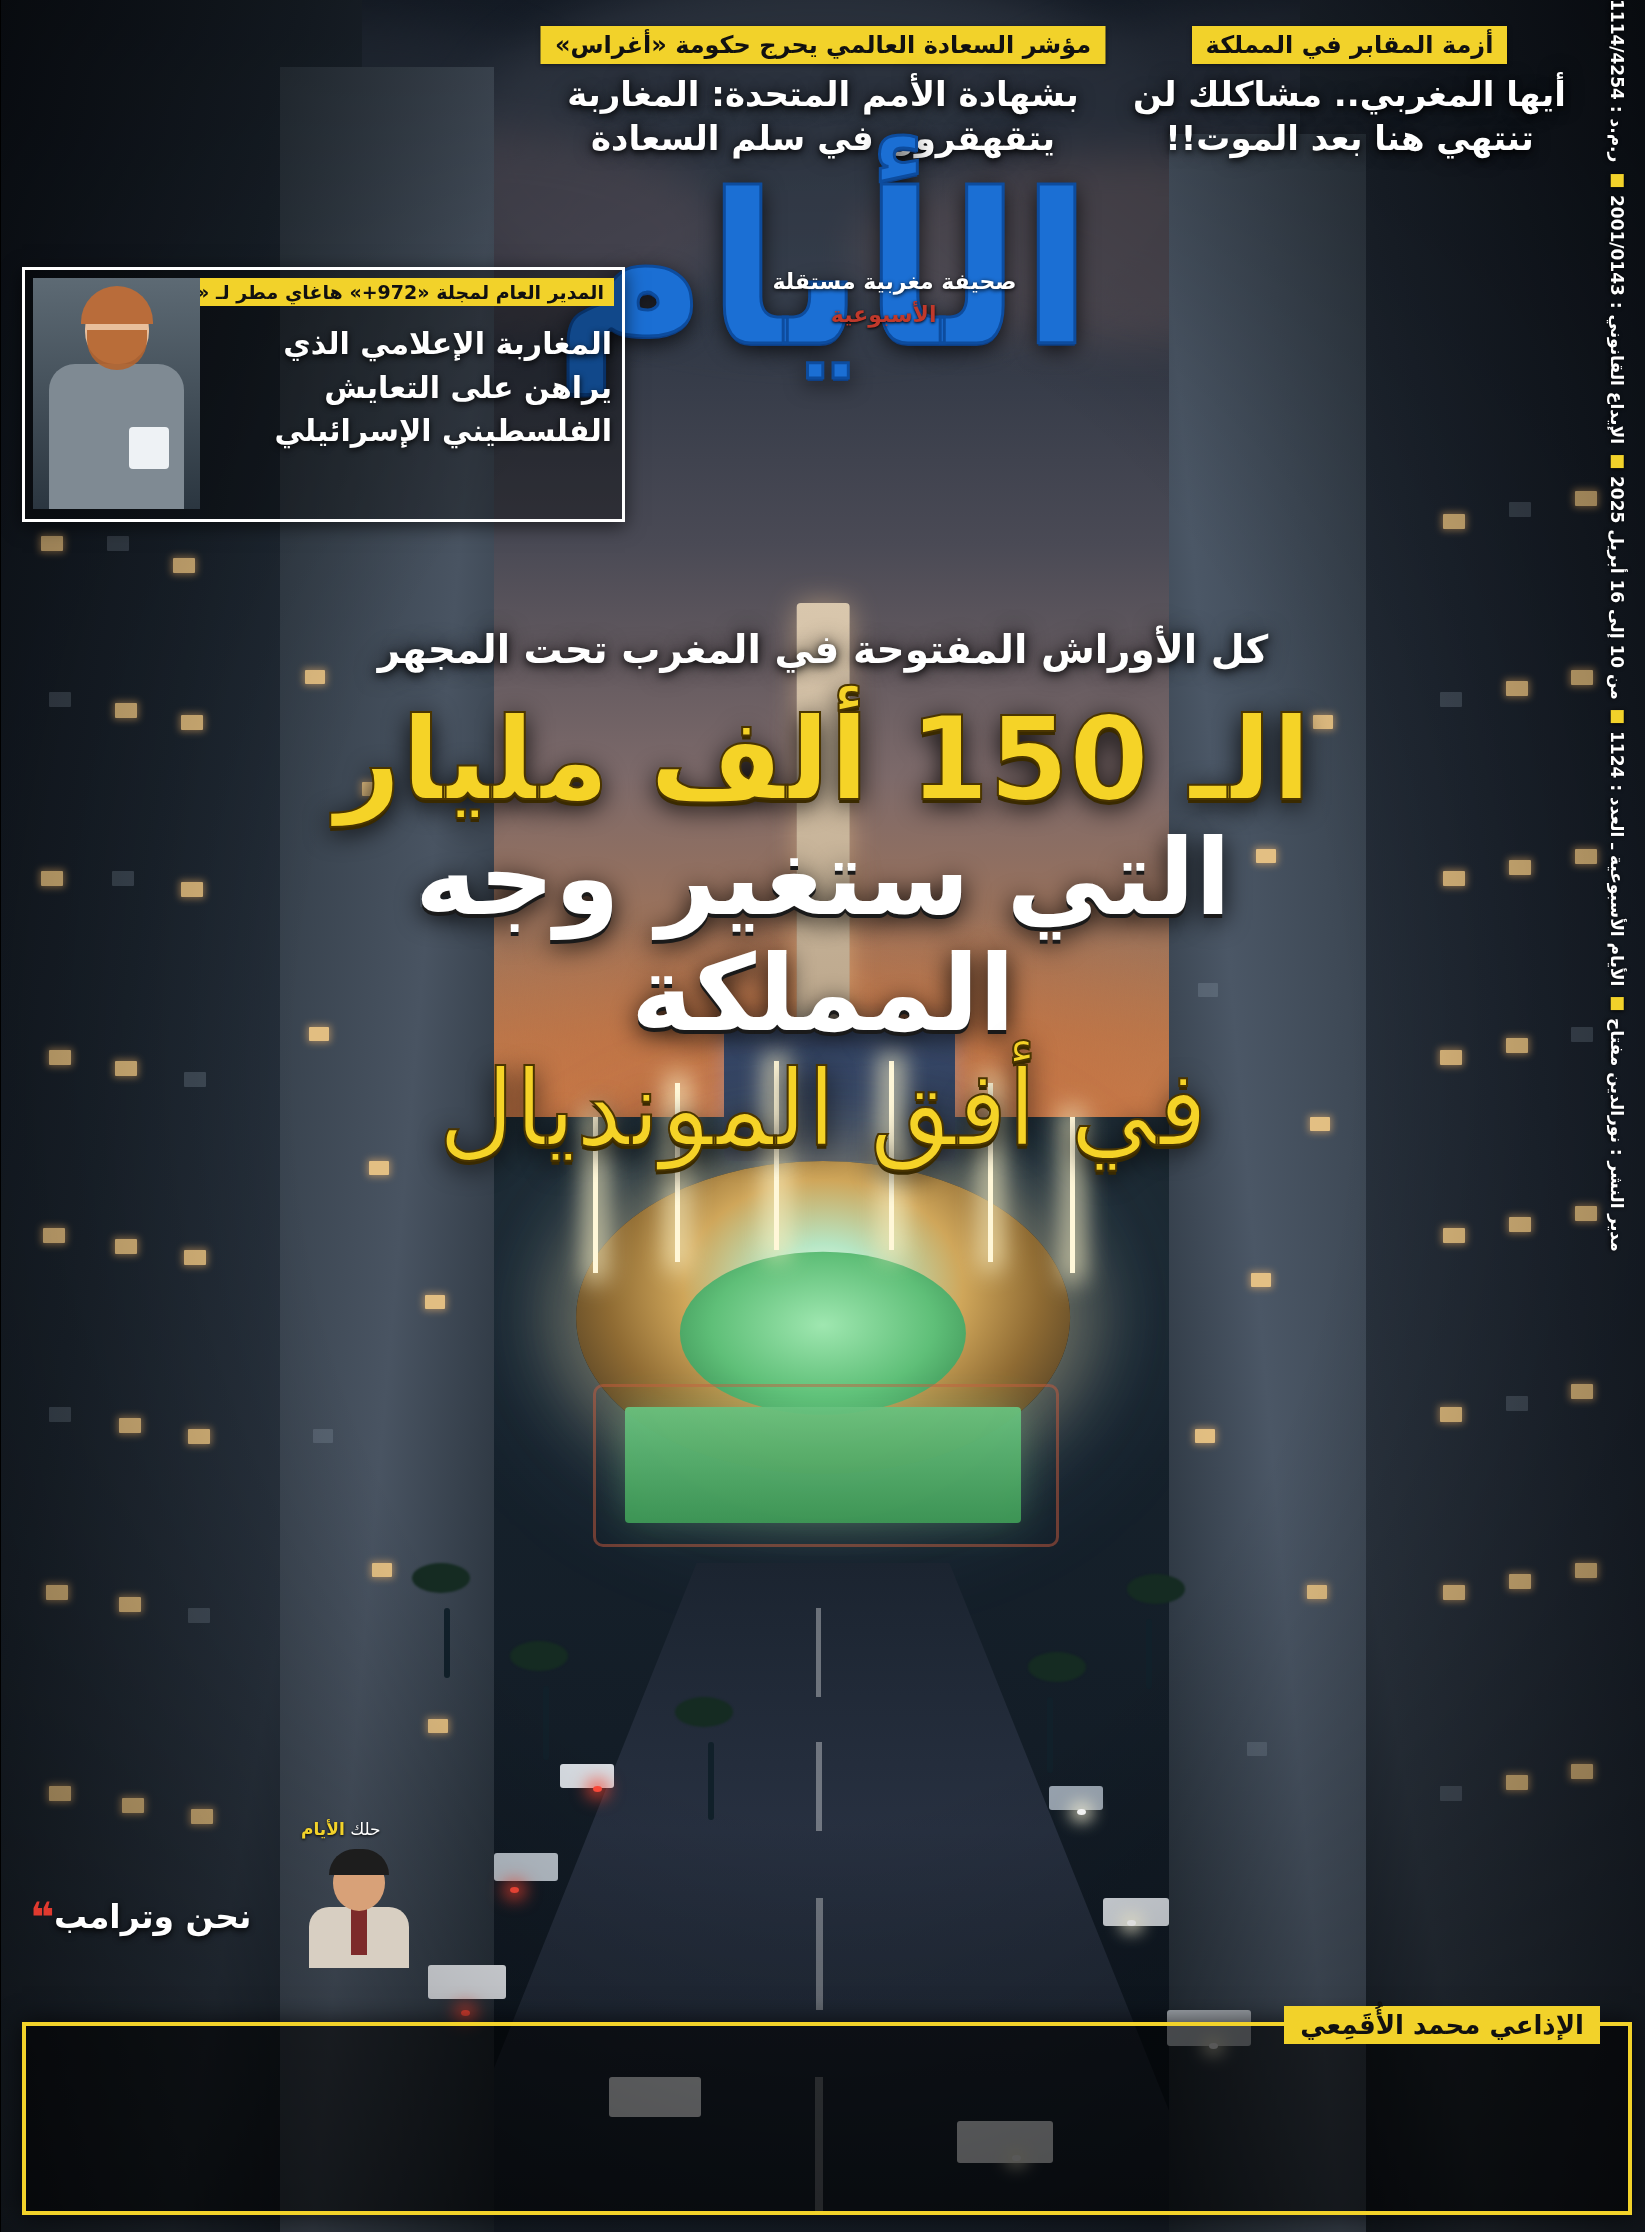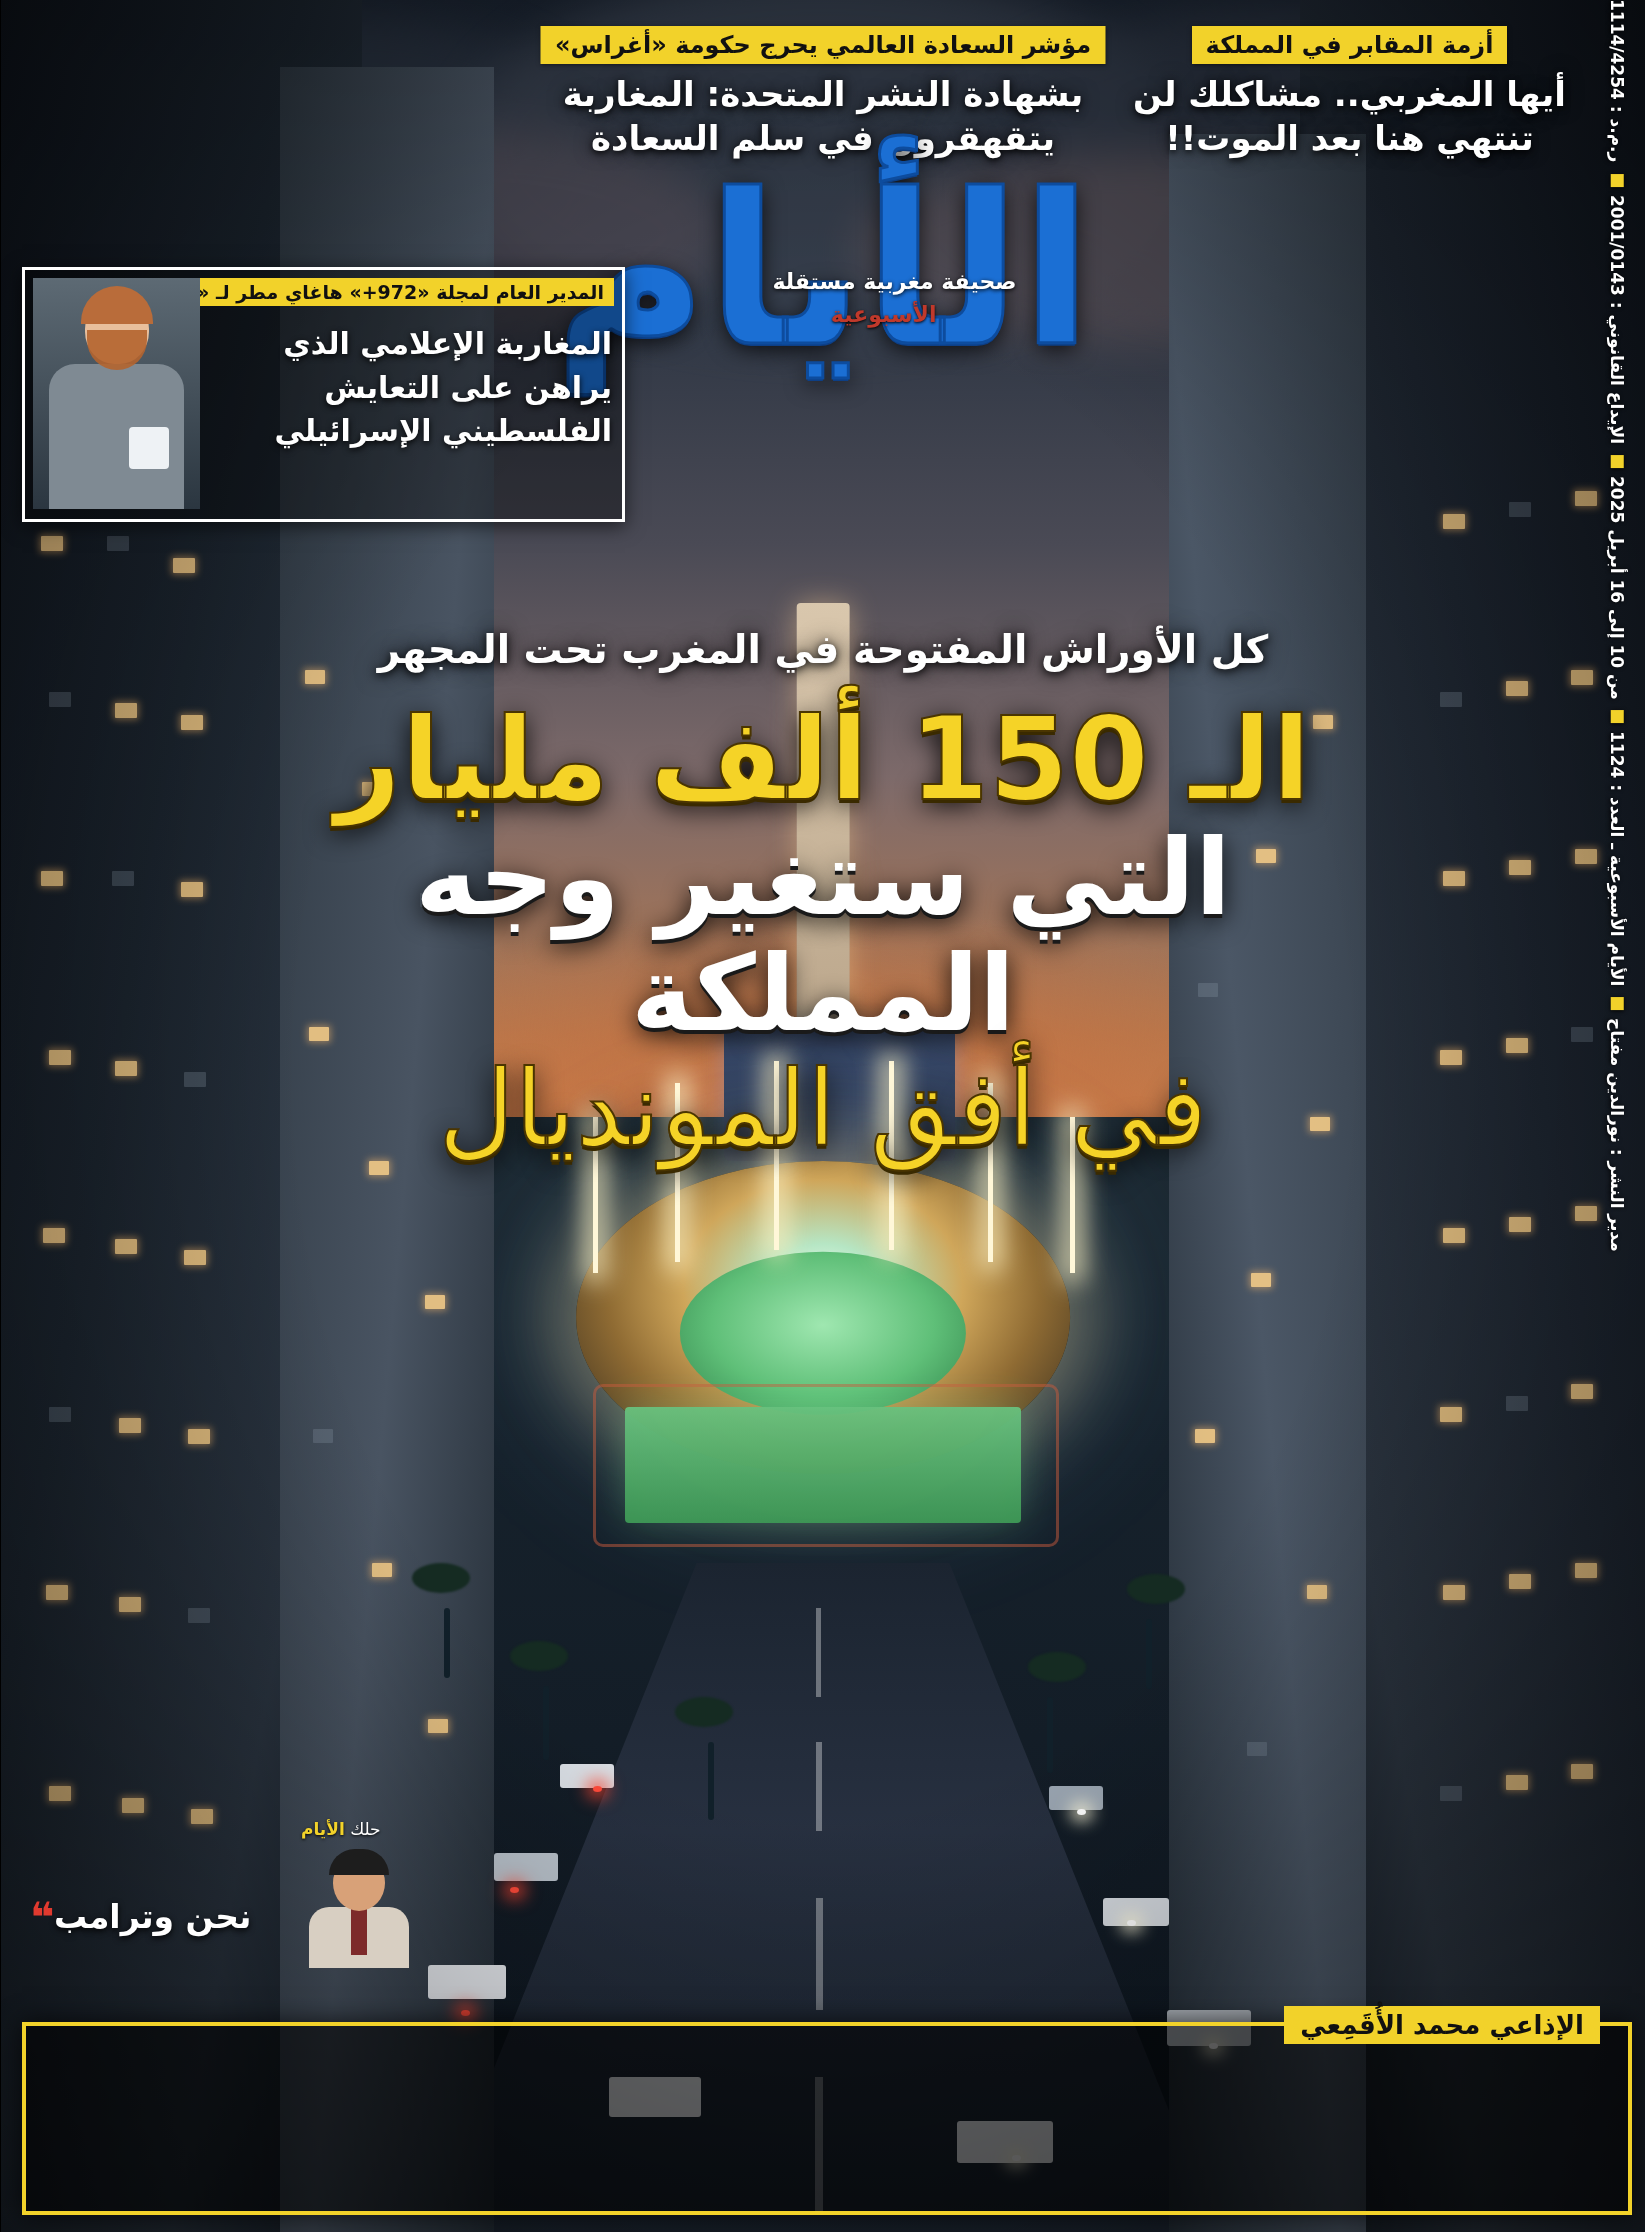--- a/index.html
+++ b/index.html
@@ -376,21 +376,21 @@
 
   <div class="topbar">
 
     <div class="strip right">
       <div class="kicker">أزمة المقابر في المملكة</div>
       <div class="lines">أيها المغربي.. مشاكلك لن تنتهي هنا بعد الموت!!</div>
     </div>
 
     <div class="strip center">
       <div class="kicker">مؤشر السعادة العالمي يحرج حكومة «أغراس»</div>
-      <div class="lines">بشهادة النشر المتحدة: المغاربة يتقهقرون في سلم السعادة</div>
+      <div class="lines">بشهادة الأمم المتحدة: المغاربة يتقهقرون في سلم السعادة</div>
     </div>
   </div>
 
   <div class="masthead">
     <div class="logo">الأيام</div>
     <div class="logo-sub">صحيفة مغربية مستقلة</div>
     <div class="logo-sub2">الأسبوعية</div>
   </div>
 
   <div class="rail">

